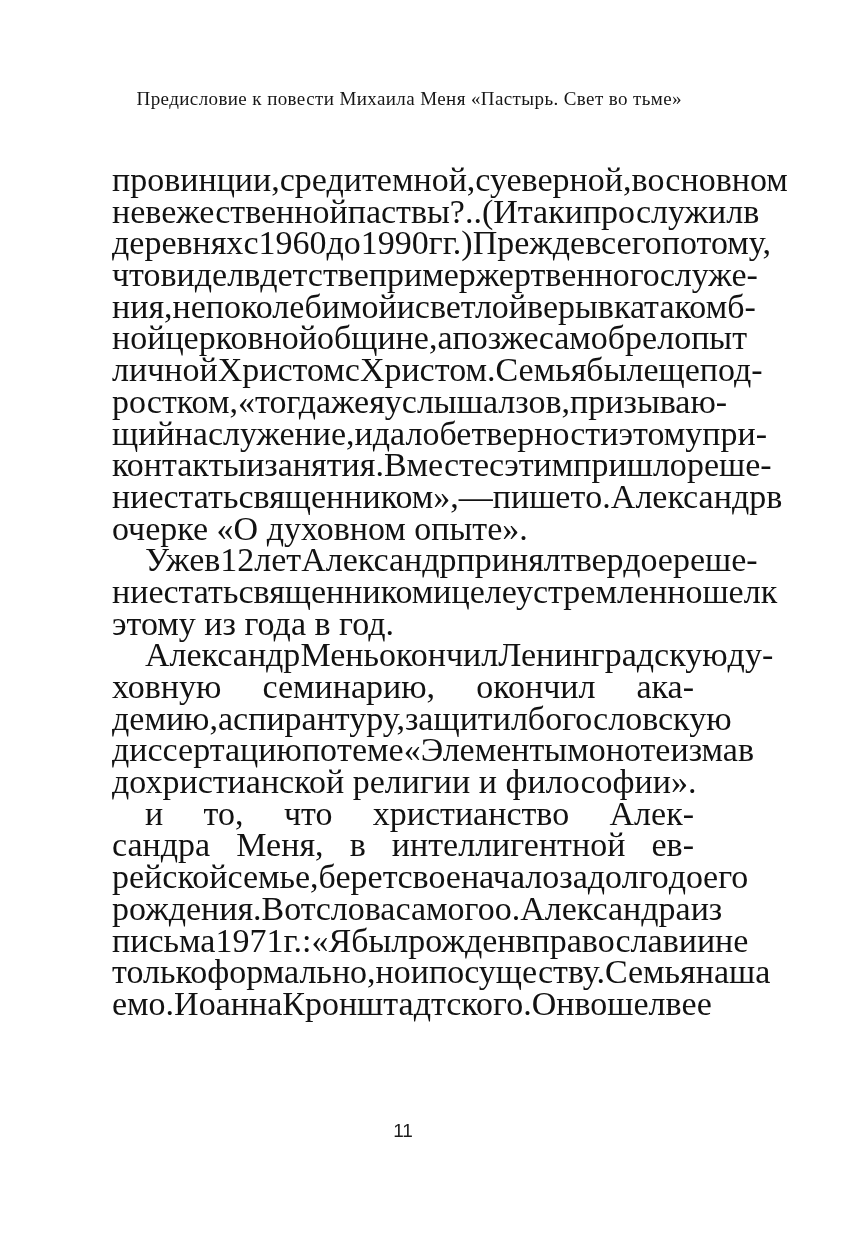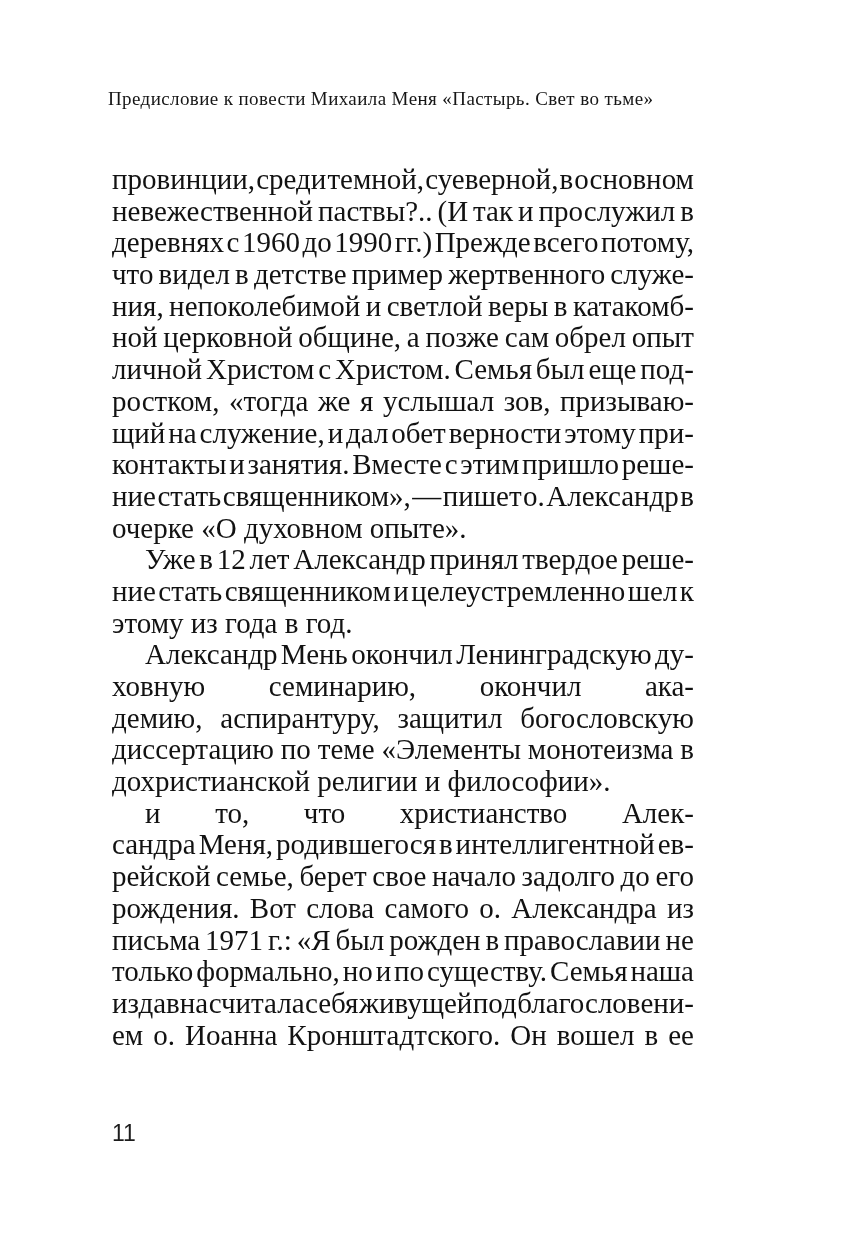--- a/index.html
+++ b/index.html
@@ -12,34 +12,34 @@
     width: 844px;
     height: 1240px;
     background: #ffffff;
     color: #141414;
     font-family: "Liberation Serif", serif;
     overflow: hidden;
   }
   .running-head {
     position: absolute;
     top: 88px;
-    left: 108px;
+    left: 100px;
     width: 582px;
-    text-align: left;
+    text-align: right;
     font-size: 19px;
     letter-spacing: 0.4px;
     white-space: nowrap;
     color: #161616;
   }
   .body-text {
     position: absolute;
     top: 164px;
     left: 112px;
     width: 582px;
-    font-size: 29px;
+    font-size: 34px;
     color: #121212;
   }
   .paragraph { margin: 0; }
   .line {
     height: 31.7px;
     line-height: 31.7px;
     white-space: nowrap;
     text-align: left;
   }
   .line.justify {
@@ -47,23 +47,23 @@
     justify-content: space-between;
     white-space: nowrap;
   }
   .line.justify span { flex: 0 0 auto; }
   .line.first-indent { padding-left: 33px; text-align: center; }
   .page-number {
     position: absolute;
     top: 1120px;
     left: 112px;
     width: 582px;
-    text-align: left;
+    text-align: center;
     font-family: "Liberation Sans", sans-serif;
-    font-size: 23px;
+    font-size: 19px;
     color: #1c1c1c;
   }
 </style>
 </head>
 <body>
 
 <div class="book-page">
   <div class="running-head">Предисловие к повести Михаила Меня «Пастырь. Свет во тьме»</div>
 
   <div class="body-text">
@@ -232,21 +232,20 @@
         <div class="line justify first-indent">
           <span>и</span>
           <span>то,</span>
           <span>что</span>
           <span>христианство</span>
           <span>Алек-</span>
         </div>
         <div class="line justify">
           <span>сандра</span>
           <span>Меня,</span>
-          <span>родившегося</span>
           <span>в</span>
           <span>интеллигентной</span>
           <span>ев-</span>
         </div>
         <div class="line justify">
           <span>рейской</span>
           <span>семье,</span>
           <span>берет</span>
           <span>свое</span>
           <span>начало</span>
@@ -278,28 +277,20 @@
           <span>только</span>
           <span>формально,</span>
           <span>но</span>
           <span>и</span>
           <span>по</span>
           <span>существу.</span>
           <span>Семья</span>
           <span>наша</span>
         </div>
         <div class="line justify">
-          <span>издавна</span>
-          <span>считала</span>
-          <span>себя</span>
-          <span>живущей</span>
-          <span>под</span>
-          <span>благословени-</span>
-        </div>
-        <div class="line justify">
           <span>ем</span>
           <span>о.</span>
           <span>Иоанна</span>
           <span>Кронштадтского.</span>
           <span>Он</span>
           <span>вошел</span>
           <span>в</span>
           <span>ее</span>
         </div>
       </div>

